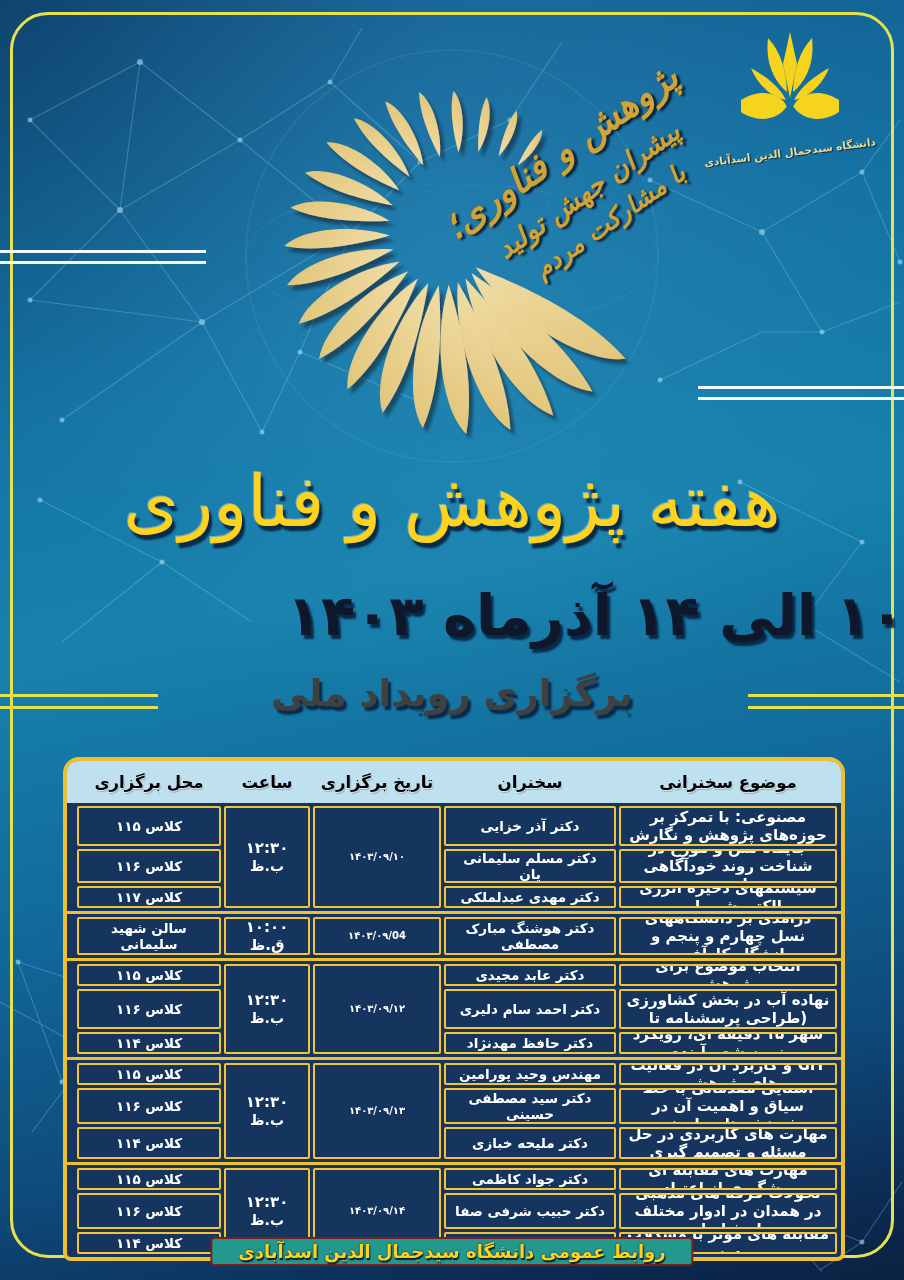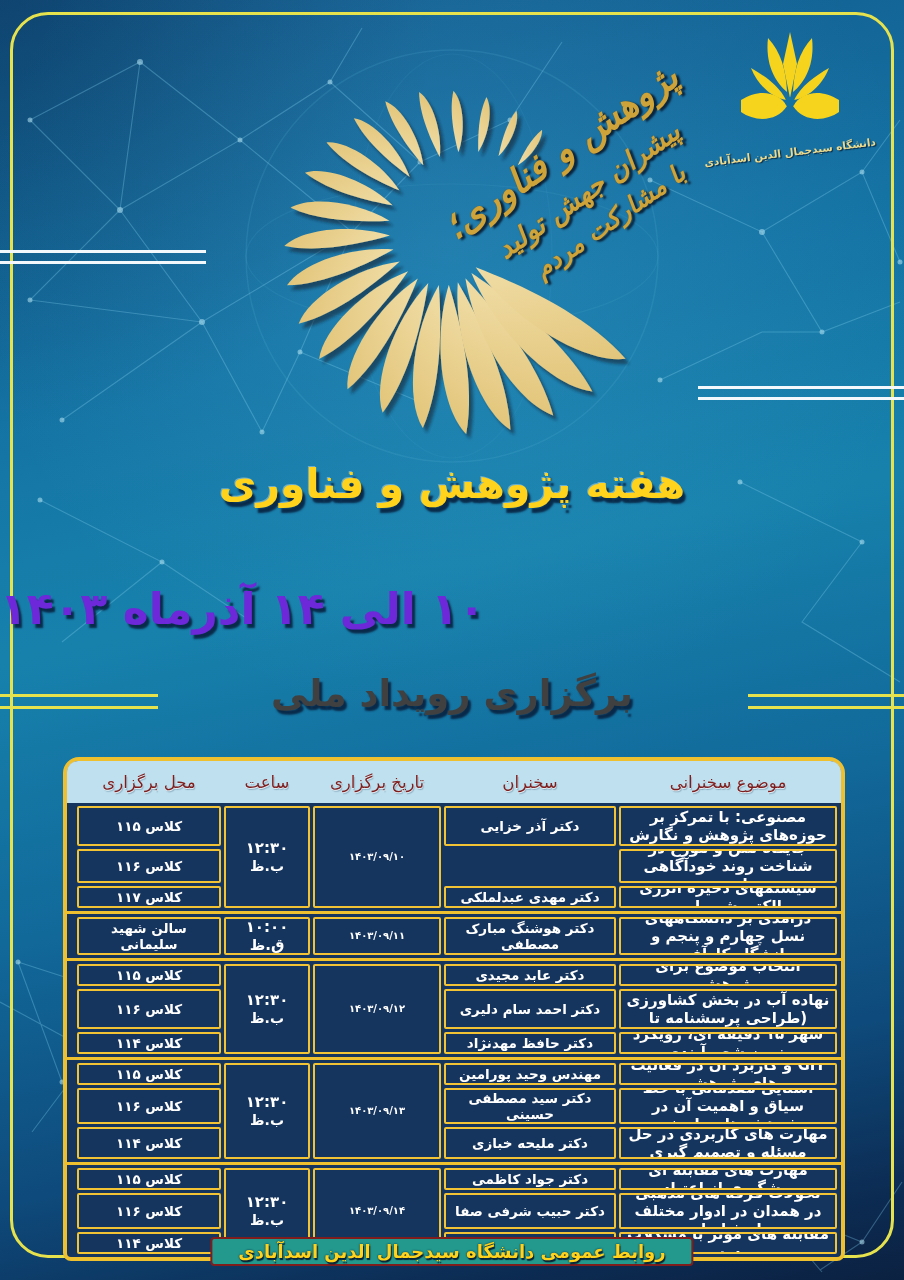--- a/index.html
+++ b/index.html
@@ -37,47 +37,47 @@
     transform:rotate(-35deg);color:#cda33a;font-style:italic;font-weight:bold;
     text-shadow:2px 3px 2px rgba(6,22,44,.85), 0 0 1px #7a5c14;
   }
   .slogan .l1{font-size:37px;line-height:1.45;}
   .slogan .l2{font-size:27px;line-height:1.5;}
   .slogan .l3{font-size:25px;line-height:1.4;}
 
   
   .main-title{
     left:0;right:0;top:460px;text-align:center;
-    font-size:41px;font-weight:bold;color:#ffd21c;letter-spacing:1px;
+    font-size:71px;font-weight:normal;color:#ffd21c;letter-spacing:1px;
     text-shadow:3px 5px 2px rgba(8,33,63,.9), -1px -1px 0 rgba(255,255,255,.35);
   }
   .date-range{
-    left:0;right:0;top:583px;text-align:left;
-    font-size:44px;font-weight:bold;color:#6d28d9;
+    left:0;right:0;top:583px;text-align:right;
+    font-size:56px;font-weight:bold;color:#0f172a;
     text-shadow:3px 4px 2px rgba(8,33,63,.9);
   }
   .subtitle{
     left:0;right:0;top:672px;text-align:center;
     font-size:37px;font-weight:bold;color:#404040;
     text-shadow:3px 4px 2px rgba(8,33,63,.9);
   }
 
   
   .sched{
     left:63px;top:757px;width:782px;box-sizing:border-box;
     background:#16355e;border:4px solid #eebf2e;border-radius:16px 16px 8px 8px;
   }
   .sched-header{
     display:grid;direction:rtl;
     grid-template-columns:218px 172px 128px 86px 144px;
     column-gap:3px;padding:0 4px;align-items:center;
     height:42px;background:#bfe0ee;border-radius:11px 11px 0 0;
   }
   .sched-header .h{
-    text-align:center;font-size:16.5px;font-weight:normal;color:#7f1d1d;
+    text-align:center;font-size:16.5px;font-weight:bold;color:#000000;
     text-shadow:0 1px 0 rgba(255,255,255,.65), 1px 2px 1px rgba(14,47,87,.25);
   }
   .group{
     display:grid;direction:rtl;
     grid-template-columns:218px 172px 128px 86px 144px;
     gap:3px;padding:3px 4px;
   }
   .gsep{height:3px;background:#eebf2e;margin:0;}
   .cell{
     background:#16355e;border:2px solid #f2c335;border-radius:2px;
@@ -238,31 +238,32 @@
   <div class="group" style="grid-template-rows:40px 34px 22px;">
     <div class="cell c-topic r1">کاربردهای عملی هوش مصنوعی: با تمرکز بر حوزه‌های پژوهش و نگارش علمی</div>
     <div class="cell c-sp r1">دکتر آذر خزایی</div>
     <div class="cell c-date">۱۴۰۳/۰۹/۱۰</div>
     <div class="cell c-time">
       <span>۱۲:۳۰</span>
       <span class="period">ب.ظ</span>
     </div>
     <div class="cell c-loc r1">کلاس ۱۱۵</div>
     <div class="cell c-topic r2">جایگاه متن و مورخ در شناخت روند خودآگاهی تاریخی</div>
+    <div class="cell c-sp r2">دکتر مسلم سلیمانی یان</div>
     <div class="cell c-loc r2">کلاس ۱۱۶</div>
     <div class="cell c-topic r3">سیستمهای ذخیره انرژی الکتروشیمیایی</div>
     <div class="cell c-sp r3">دکتر مهدی عبدلملکی</div>
     <div class="cell c-loc r3">کلاس ۱۱۷</div>
   </div>
   <div class="gsep"></div>
 
   <div class="group" style="grid-template-rows:38px;">
     <div class="cell c-topic r1">درآمدی بر دانشگاههای نسل چهارم و پنجم و دانشگاه کارآفرین</div>
     <div class="cell c-sp r1">دکتر هوشنگ مبارک مصطفی</div>
-    <div class="cell c-date">۱۴۰۳/۰۹/۱۱</div>
+    <div class="cell c-date">۱۴۰۳/۰۹/04</div>
     <div class="cell c-time">
       <span>۱۰:۰۰ ق.ظ</span>
       <span class="period"></span>
     </div>
     <div class="cell c-loc r1">سالن شهید سلیمانی</div>
   </div>
   <div class="gsep"></div>
 
   <div class="group" style="grid-template-rows:22px 40px 22px;">
     <div class="cell c-topic r1">انتخاب موضوع برای پژوهش</div>

